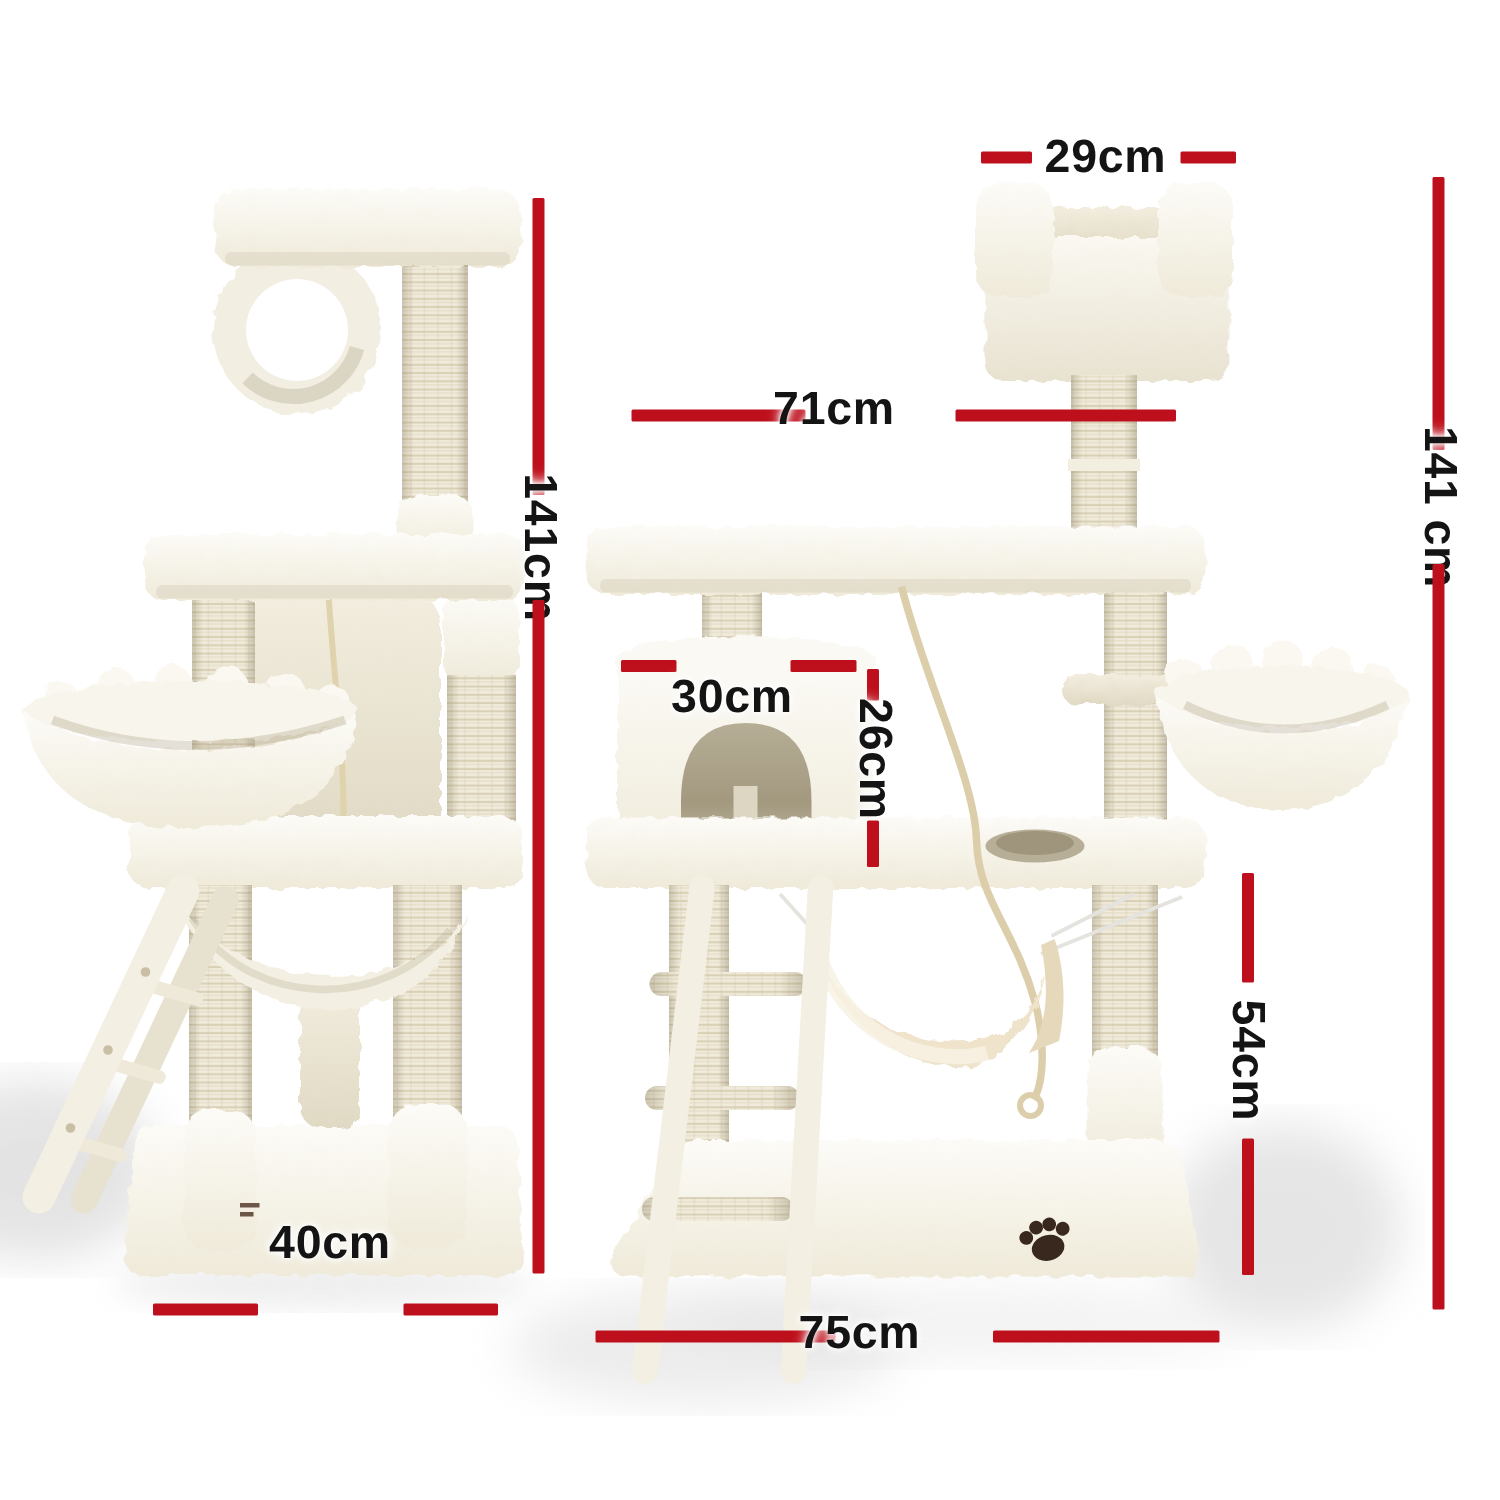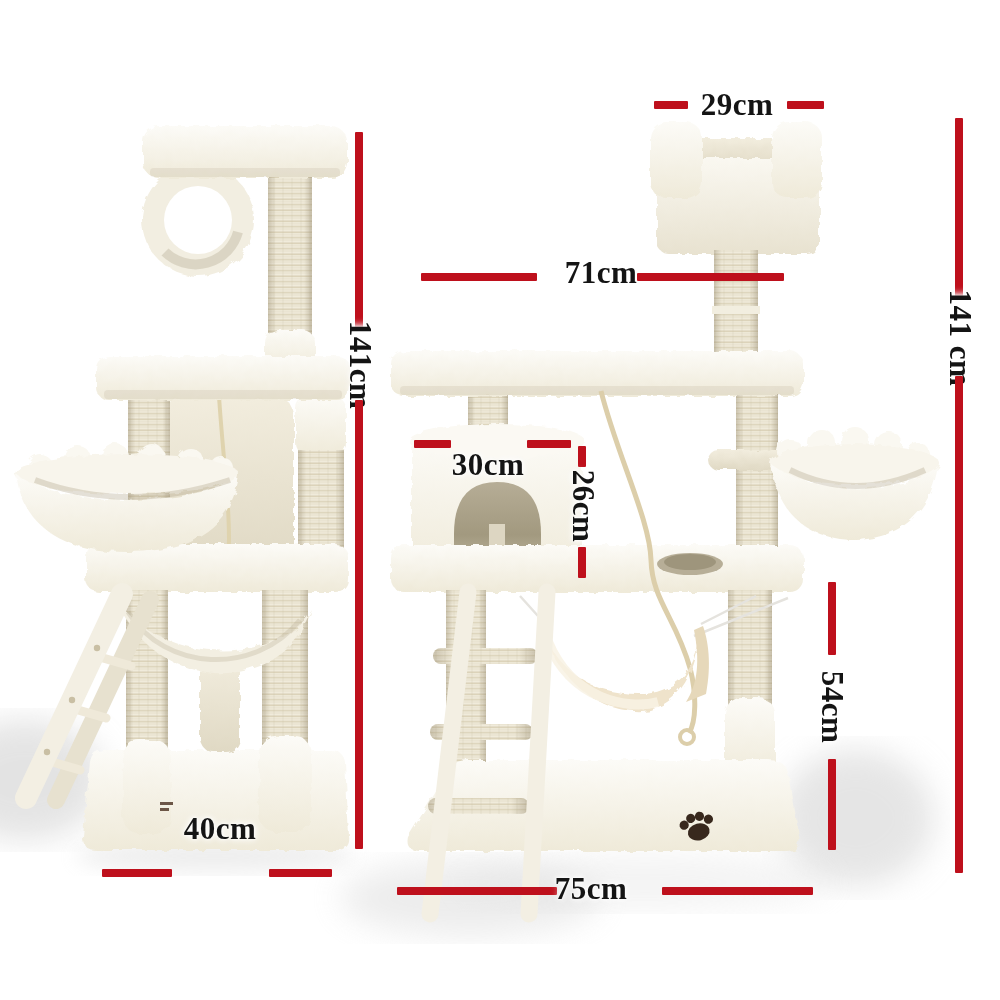--- a/index.html
+++ b/index.html
@@ -1,19 +1,19 @@
 <!DOCTYPE html>
 <html style="--color-background: #ffffff; --color-dimension_line: #be101c; --color-label_text: #141414;"><head>
 <meta charset="utf-8">
 <style>
   html,body{margin:0;padding:0;background:#fff;}
   .stage{
     position:relative;width:1000px;height:1000px;overflow:hidden;
     background:var(--color-background,#ffffff);
-    font-family:Liberation Serif, serif;
+    font-family:Liberation Sans, sans-serif;
   }
   .stage svg.art{position:absolute;left:0;top:0;}
   .dim{position:absolute;left:0;top:0;width:0;height:0;}
   .hseg{position:absolute;height:8px;background:var(--color-dimension_line,#be101c);border-radius:1px;}
   .vseg{position:absolute;width:8px;background:var(--color-dimension_line,#be101c);border-radius:1px;}
   .hlabel,.vlabel{
     position:absolute;white-space:nowrap;
     font-size:31px;font-weight:600;letter-spacing:.5px;
     color:var(--color-label_text,#141414);
     text-shadow:0 0 3px #fff,0 0 6px #fff,0 0 9px #fff;
@@ -234,21 +234,21 @@
   </svg>
 
   <div class="dim">
     <div class="hseg" style="left:654px;top:101px;width:34px"></div>
     <span class="hlabel" style="left:737px;top:106px">29cm</span>
     <div class="hseg" style="left:787px;top:101px;width:37px"></div>
   </div>
 
   <div class="dim">
     <div class="hseg" style="left:421px;top:273px;width:116px"></div>
-    <span class="hlabel" style="left:601px;top:274px">71cm</span>
+    <span class="hlabel" style="left:556px;top:274px">71cm</span>
     <div class="hseg" style="left:637px;top:273px;width:147px"></div>
   </div>
 
   <div class="dim">
     <div class="vseg" style="left:355px;top:132px;height:198px"></div>
     <span class="vlabel" style="left:360px;top:365px">141cm</span>
     <div class="vseg" style="left:355px;top:400px;height:449px"></div>
   </div>
 
   <div class="dim">
@@ -276,17 +276,17 @@
   </div>
 
   <div class="dim">
     <div class="hseg" style="left:102px;top:869px;width:70px"></div>
     <span class="hlabel" style="left:220px;top:830px">40cm</span>
     <div class="hseg" style="left:269px;top:869px;width:63px"></div>
   </div>
 
   <div class="dim">
     <div class="hseg" style="left:397px;top:887px;width:160px"></div>
-    <span class="hlabel" style="left:591px;top:890px">75cm</span>
+    <span class="hlabel" style="left:573px;top:890px">75cm</span>
     <div class="hseg" style="left:662px;top:887px;width:151px"></div>
   </div>
 
 </div>
 
 </body></html>

